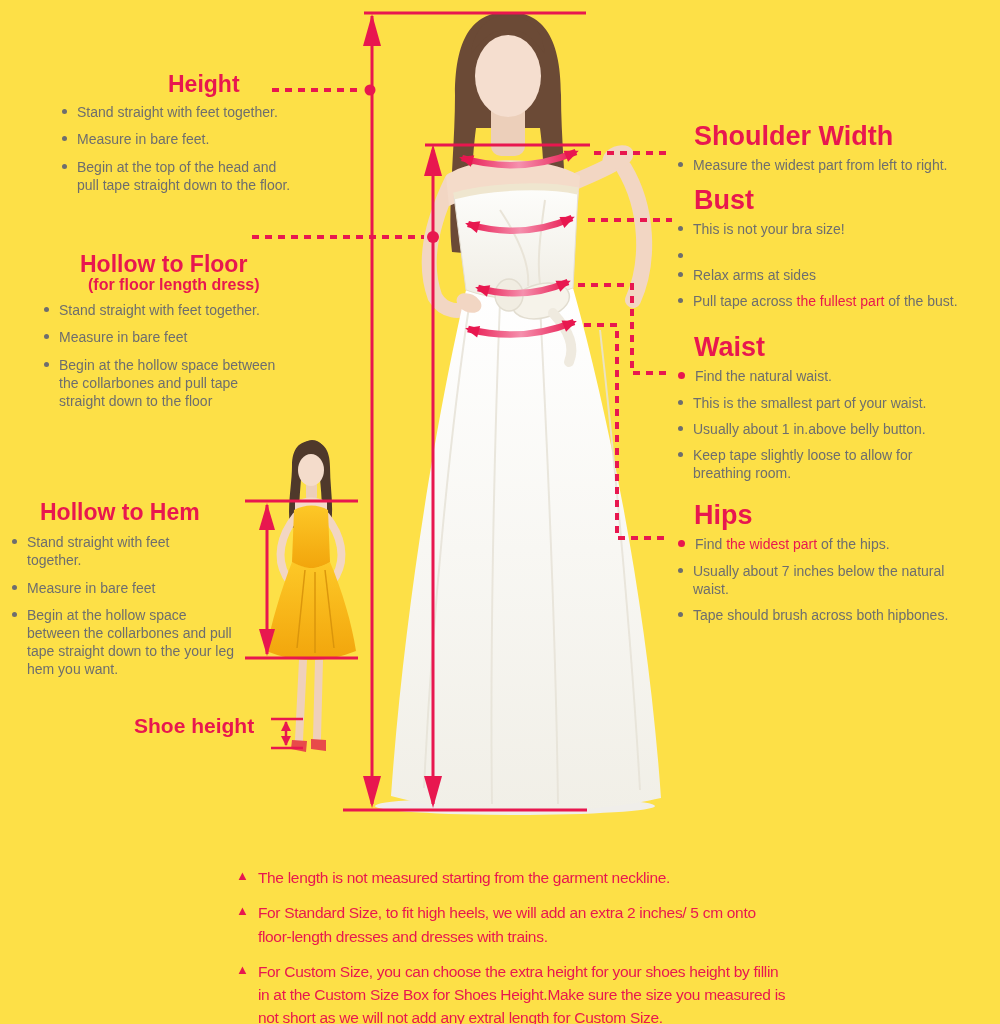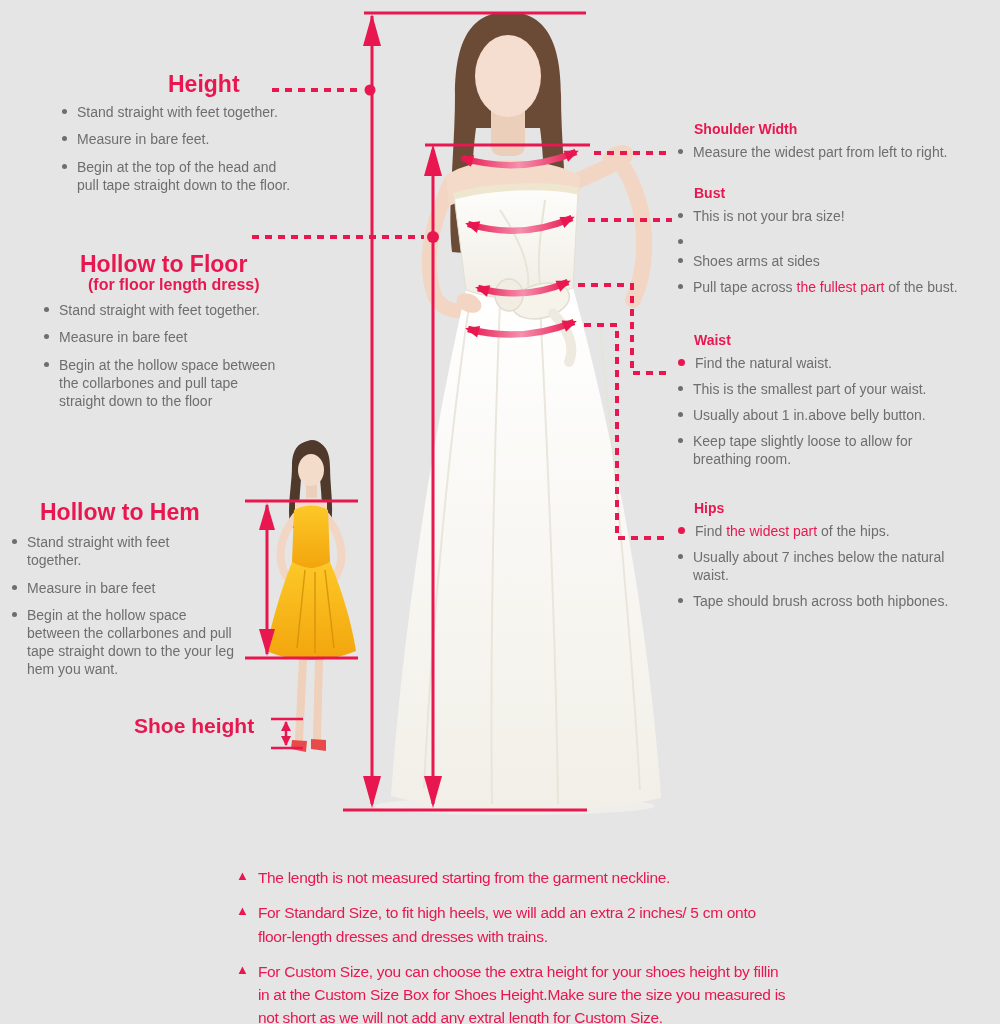--- a/index.html
+++ b/index.html
@@ -1,39 +1,39 @@
 <!DOCTYPE html>
 <html style="--accent: #e8174f;"><head>
 <meta charset="utf-8">
 <style>
   :root{ --accent:#e8174f; }
   html,body{margin:0;padding:0;background:#fff;}
   body{width:1000px;height:1024px;position:relative;font-family:"Liberation Sans",sans-serif;}
-  .stage{position:absolute;left:0;top:0;width:1000px;height:1024px;background:#e5e5e5;overflow:hidden;}
+  .stage{position:absolute;left:0;top:0;width:1000px;height:1024px;background:#fde047;overflow:hidden;}
   .svg-layer{position:absolute;left:0;top:0;width:1000px;height:1024px;}
   .sec{position:absolute;}
   .sec-title{color:var(--accent);font-weight:bold;line-height:1.05;}
   .sec-sub{color:var(--accent);font-weight:bold;}
   .b-list{list-style:none;margin:0;padding:0;}
   .b-item{display:flex;color:#6e6e6e;font-size:14px;line-height:1.3;margin-bottom:9px;}
   .dot{flex:0 0 auto;width:5px;height:5px;border-radius:50%;background:#6e6e6e;margin:6px 10px 0 0;}
   .dot.accent{width:7px;height:7px;background:var(--accent);margin-top:5px;}
   .txt{white-space:pre-line;}
   .accent-text{color:var(--accent);}
 
   #sec-height{left:62px;top:72px;width:310px;}
   #sec-height .sec-title{font-size:23px;margin:0 0 7px 106px;}
   #sec-floor{left:44px;top:216px;width:340px;margin-top:36px;}
   #sec-floor .sec-title{font-size:23px;margin:0 0 0 36px;}
   #sec-floor .sec-sub{font-size:16px;margin:0 0 7px 44px;}
   #sec-hem{left:12px;top:500px;width:252px;}
   #sec-hem .sec-title{font-size:23px;margin:0 11px 9px 28px;}
   #shoe-label{left:134px;top:714px;font-size:21px;color:var(--accent);font-weight:bold;position:absolute;}
 
-  .rtitle{font-size:14px;margin:0 0 6px 16px;}
+  .rtitle{font-size:27px;margin:0 0 6px 16px;}
   #sec-shoulder{left:678px;top:122px;width:322px;}
   #sec-bust{left:678px;top:186px;width:322px;}
   #sec-waist{left:678px;top:333px;width:322px;}
   #sec-hips{left:678px;top:501px;width:322px;}
   .r .b-item{margin-bottom:8px;}
 
   #notes{left:236px;top:866px;width:700px;position:absolute;}
   .note-row{display:flex;margin-bottom:12px;}
   .tri{color:var(--accent);font-size:13px;margin:2px 9px 0 0;}
   .note-text{color:var(--accent);font-size:15.5px;line-height:1.5;white-space:pre-line;letter-spacing:-0.3px;}
@@ -273,21 +273,21 @@
     <ul class="b-list">
         <li class="b-item">
           <span class="dot"></span>
           <span class="txt"><span>This is not your bra size!</span></span>
         </li>
         <li class="b-item">
           <span class="dot"></span>
         </li>
         <li class="b-item">
           <span class="dot"></span>
-          <span class="txt"><span>Shoes arms at sides</span></span>
+          <span class="txt"><span>Relax arms at sides</span></span>
         </li>
         <li class="b-item">
           <span class="dot"></span>
           <span class="txt"><span>Pull tape across </span><span class="accent-text">the fullest part</span><span> of the bust.</span></span>
         </li>
       </ul>
   </div>
 
   <div class="sec r" id="sec-waist">
     <div class="sec-title rtitle">Waist</div>

